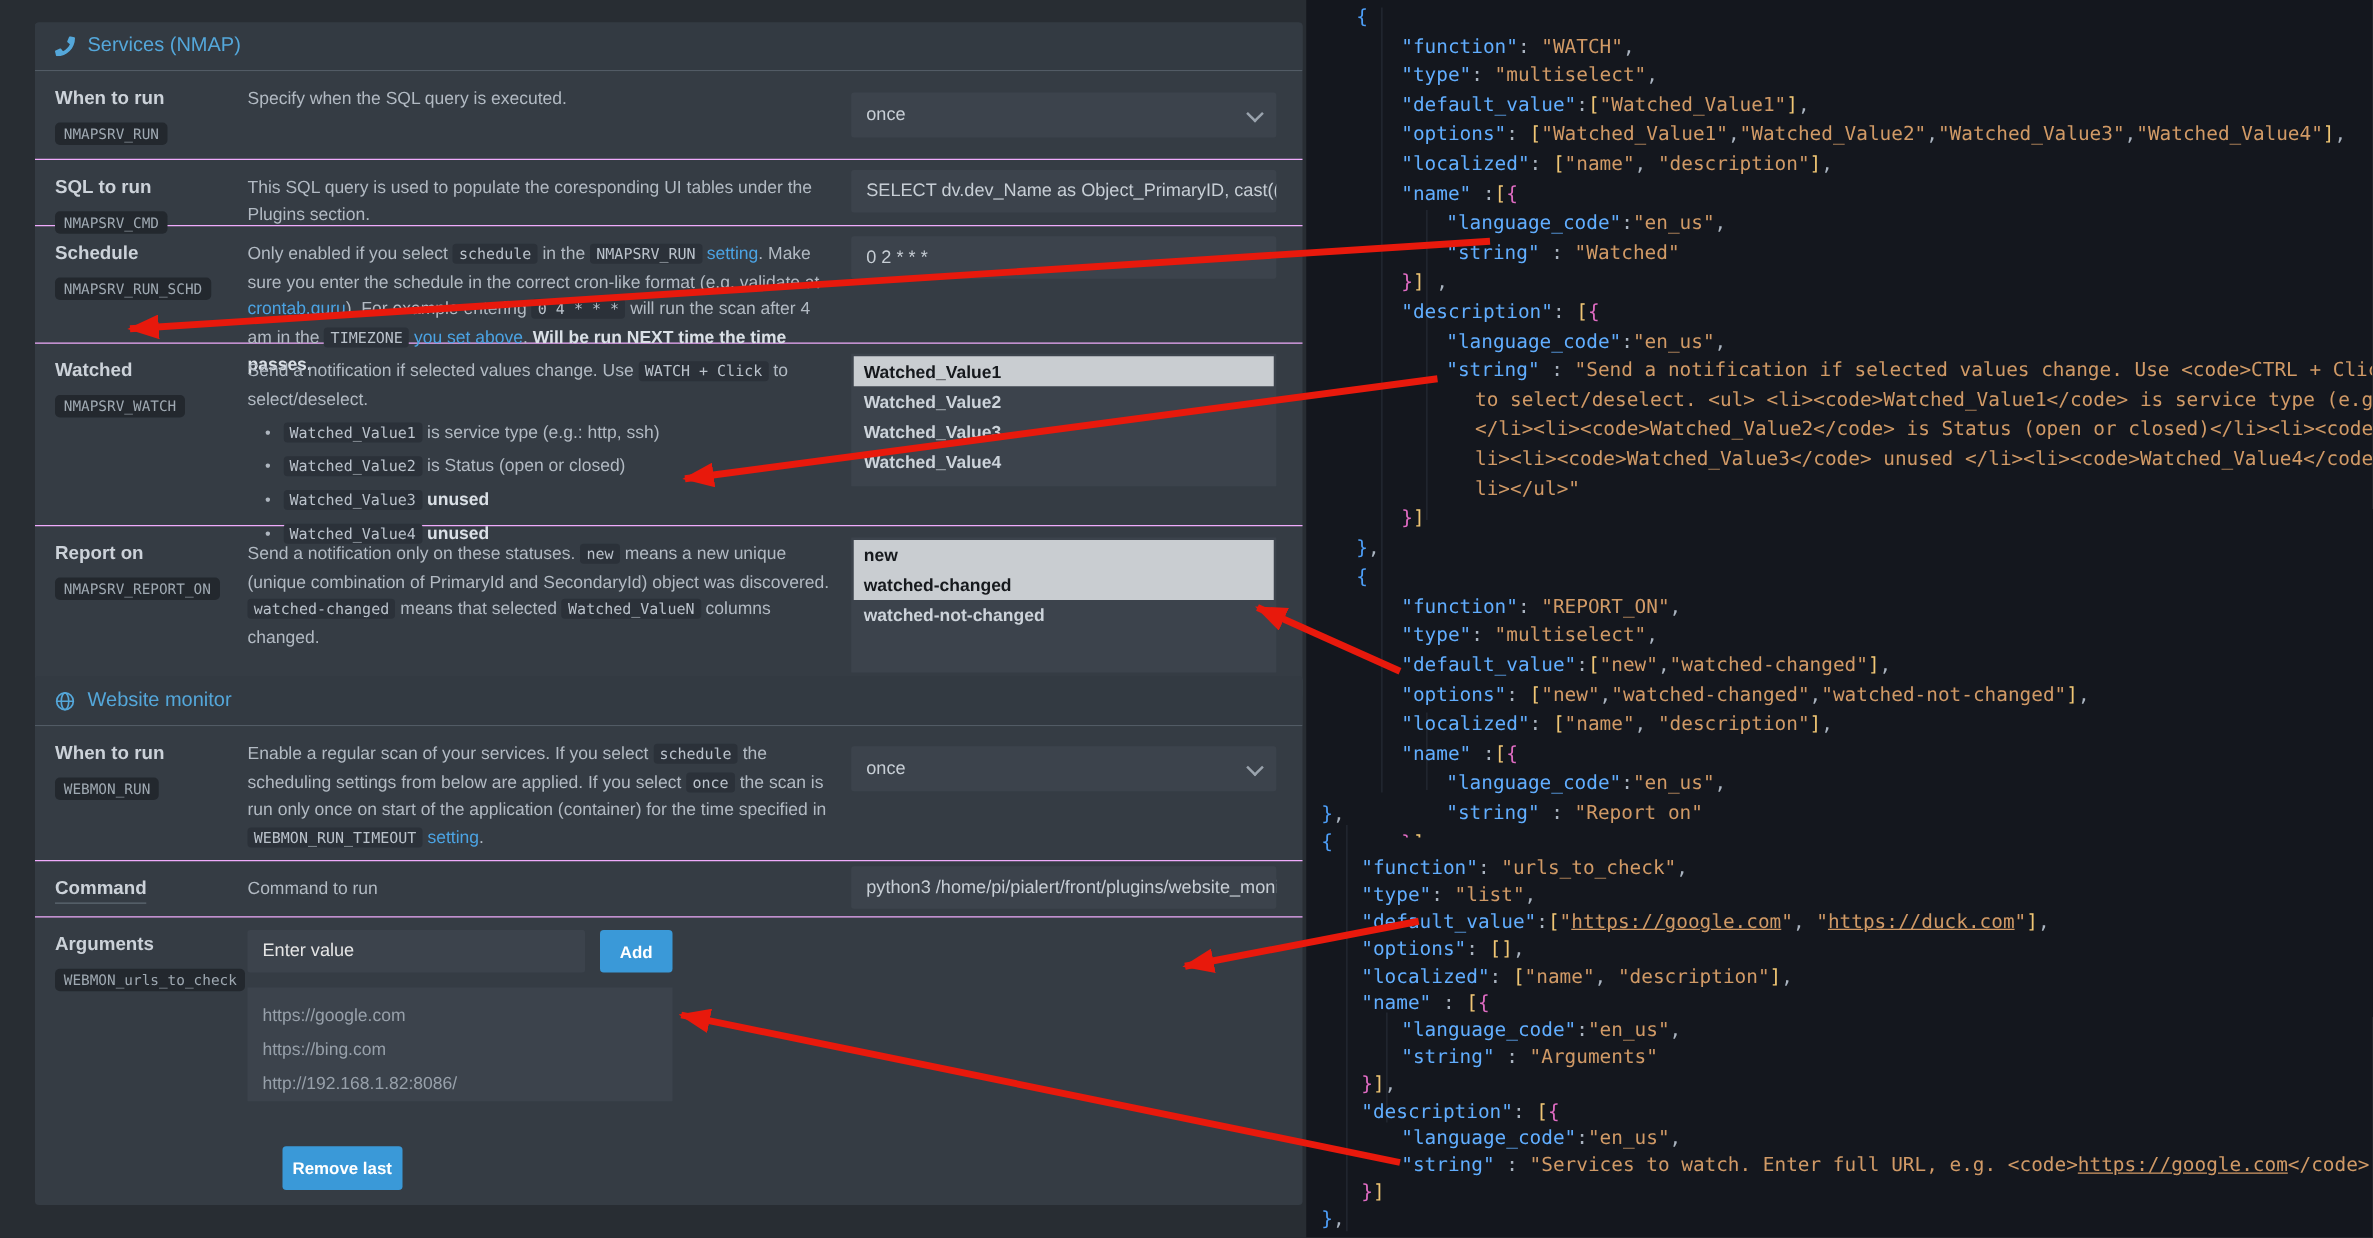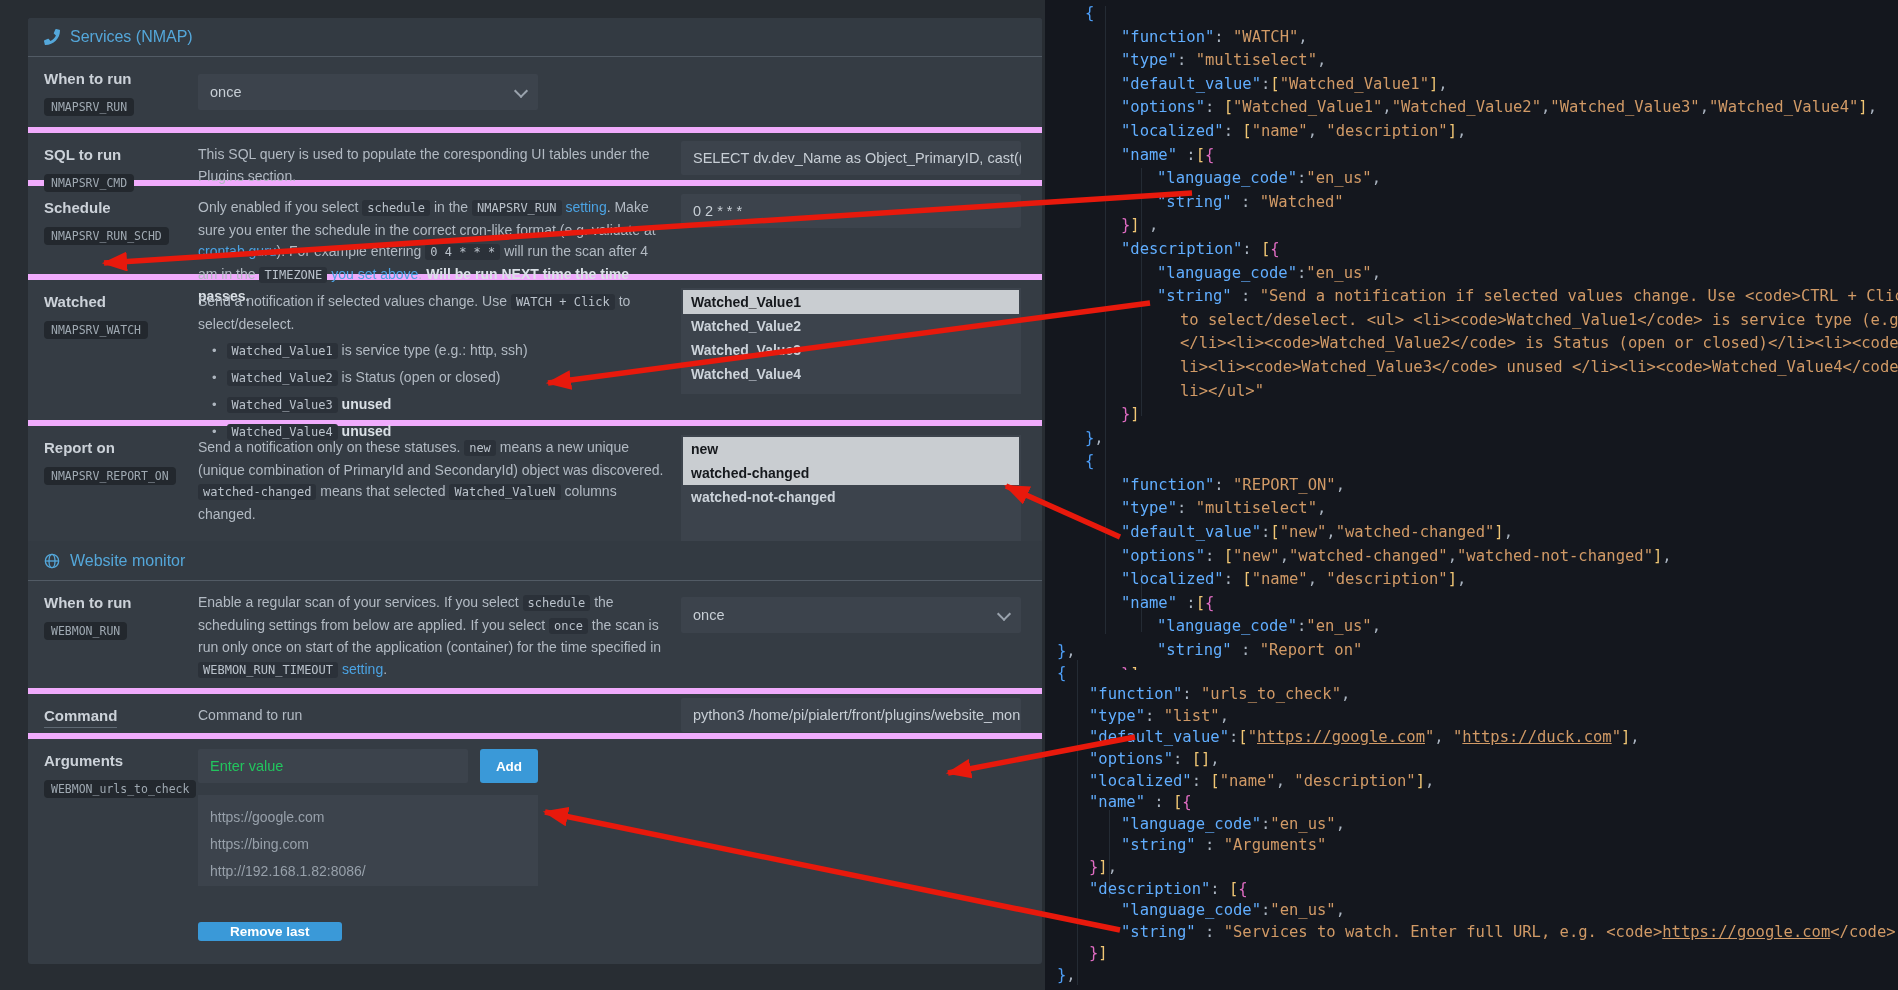--- a/index.html
+++ b/index.html
@@ -3,42 +3,42 @@
 <meta charset="utf-8">
 <style>
   html,body{margin:0;padding:0}
   body{width:1898px;height:990px;position:relative;overflow:hidden;background:#282d33;
        font-family:"Liberation Sans",sans-serif}
   .panel{position:absolute;left:28px;width:1014px;background:#353c44;border-radius:3px}
   .phead{height:38px;display:flex;align-items:center;gap:10px;padding-left:16px;
          background:#333a42;border-bottom:1px solid #525b65;border-radius:3px 3px 0 0}
   .ptitle{color:#54a7da;font-size:16px}
   .row{display:grid;grid-template-columns:170px 483px 1fr;box-sizing:border-box}
-  .row + .row{border-top:6px solid #f0abfc}
+  .row + .row{border-top:1px solid #f0abfc}
   .cell-label{padding:13px 0 0 16px}
   .lbl{color:#ccd2d9;font-weight:700;font-size:15px;display:inline-block}
   .ulbl{border-bottom:1px solid #5f6973;padding-bottom:3px}
   .badge{display:inline-block;margin-top:10px;background:#23282e;color:#9fa9b2;
          font-family:"DejaVu Sans Mono",monospace;font-size:11.5px;padding:2px 7px;border-radius:4px}
   .cell-desc{padding:11px 14px 0 0;color:#b2bac3;font-size:14px;line-height:21.5px}
   .code-pill{font-family:"DejaVu Sans Mono",monospace;font-size:12px;background:#2b3139;
              color:#bac2cb;padding:1px 5px;border-radius:3px;white-space:nowrap}
   .lnk{color:#4ba3e3;text-decoration:none;cursor:pointer}
   .bseg{color:#dae0e6;font-weight:700}
   .blist{margin:3px 0 0 14px;padding:0}
   .bitem{list-style:none;line-height:22px;margin-top:4px}
   .dot{color:#aeb6bf;margin-right:10px;font-size:13px}
   .cell-ctl{box-sizing:border-box}
   .select,.inputbox{width:340px;height:34px;background:#3c434c;border-radius:2px;display:flex;
          align-items:center;padding:0 12px;box-sizing:border-box;color:#c7ced5;font-size:14.5px;
          position:relative;white-space:nowrap;overflow:hidden}
   .select{height:36px}
   .chev{position:absolute;right:12px;top:12px;width:8px;height:8px;
         border-right:2px solid #9aa3ad;border-bottom:2px solid #9aa3ad;transform:rotate(45deg)}
-  .placeholder{color:#22c55e}
+  .placeholder{color:#e5e5e5}
   .mselect{width:340px;background:#3c434c;padding:2px;box-sizing:border-box;overflow:hidden}
   .opt{height:24px;line-height:24px;padding:0 8px;font-size:14px;font-weight:700;color:#ccd3da;
        white-space:nowrap;overflow:hidden}
   .opt.sel{background:#c9cdd1;color:#16191d}
   .btn{background:#3a99d8;color:#fff;font-weight:700;font-size:13.5px;border:none;
        border-radius:3px;cursor:pointer;font-family:"Liberation Sans",sans-serif}
   .lb-row{display:flex;gap:12px}
   .textarea{width:340px;height:91px;background:#3c434c;margin-top:12px;padding:9px 12px;
        box-sizing:border-box;color:#97a0aa;font-size:14px;line-height:27px;overflow:hidden}
   .code{position:absolute;left:1045px;top:0;width:853px;height:990px;background:#14171e;overflow:hidden}
@@ -61,20 +61,21 @@
       <span style="display:flex">
         <svg viewBox="0 0 512 512" width="16" height="16">
             <path fill="#54a7da" d="M493.4 24.6l-104-24c-11.3-2.6-22.9 3.3-27.5 13.9l-48 112c-4.2 9.8-1.4 21.3 6.9 28l60.6 49.6c-36 76.7-98.9 140.5-177.2 177.2l-49.6-60.6c-6.8-8.3-18.2-11.1-28-6.9l-112 48C3.9 366.5-2 378.1.6 389.4l24 104C27.1 504.2 36.7 512 48 512c256.1 0 464-207.5 464-464 0-11.2-7.7-20.9-18.6-23.4z"></path>
           </svg>
       </span>
       <span class="ptitle">Services (NMAP)</span>
     </div>
     <div class="rows" id="rows-0">
         <div class="row" style="height: 70px;">
           <div class="cell-label"><span class="lbl">When to run</span><br><span class="badge">NMAPSRV_RUN</span></div>
+          <div class="cell-desc"><span>Specify when the SQL query is executed.</span></div>
           <div class="cell-ctl" style="padding-top: 17px;">
             <div class="select">
               <span>once</span>
               <span class="chev"></span>
             </div>
           </div>
         </div>
         <div class="row" style="height: 53px;">
           <div class="cell-label"><span class="lbl">SQL to run</span><br><span class="badge">NMAPSRV_CMD</span></div>
           <div class="cell-desc"><span>This SQL query is used to populate the coresponding UI tables under the Plugins section.</span></div>
@@ -160,21 +161,21 @@
           <div class="cell-ctl" style="padding-top: 10px;">
             <div><div class="lb-row">
                 <div class="inputbox" style="width: 270px;">
                   <span class="placeholder">Enter value</span>
                 </div>
                 <button class="btn" style="width: 58px; height: 34px;">Add</button>
               </div><div class="textarea">
                 <div>https://google.com</div>
                 <div>https://bing.com</div>
                 <div>http://192.168.1.82:8086/</div>
-              </div><button class="btn" style="margin-top: 36px; height: 19px; padding: 0px 32px;">Remove last</button></div>
+              </div><button class="btn" style="margin-top: 36px; height: 35px; padding: 0px 8px; margin-left: 28px;">Remove last</button></div>
           </div>
         </div>
       </div>
   </section>
 
   <aside class="code">
     <div class="guide" style="left:60px;top:6px;height:628px"></div>
     <div class="guide" style="left:96px;top:168px;height:248px"></div>
     <div class="guide" style="left:96px;top:570px;height:62px"></div>
     <div class="guide" style="left:32px;top:660px;height:325px"></div>

